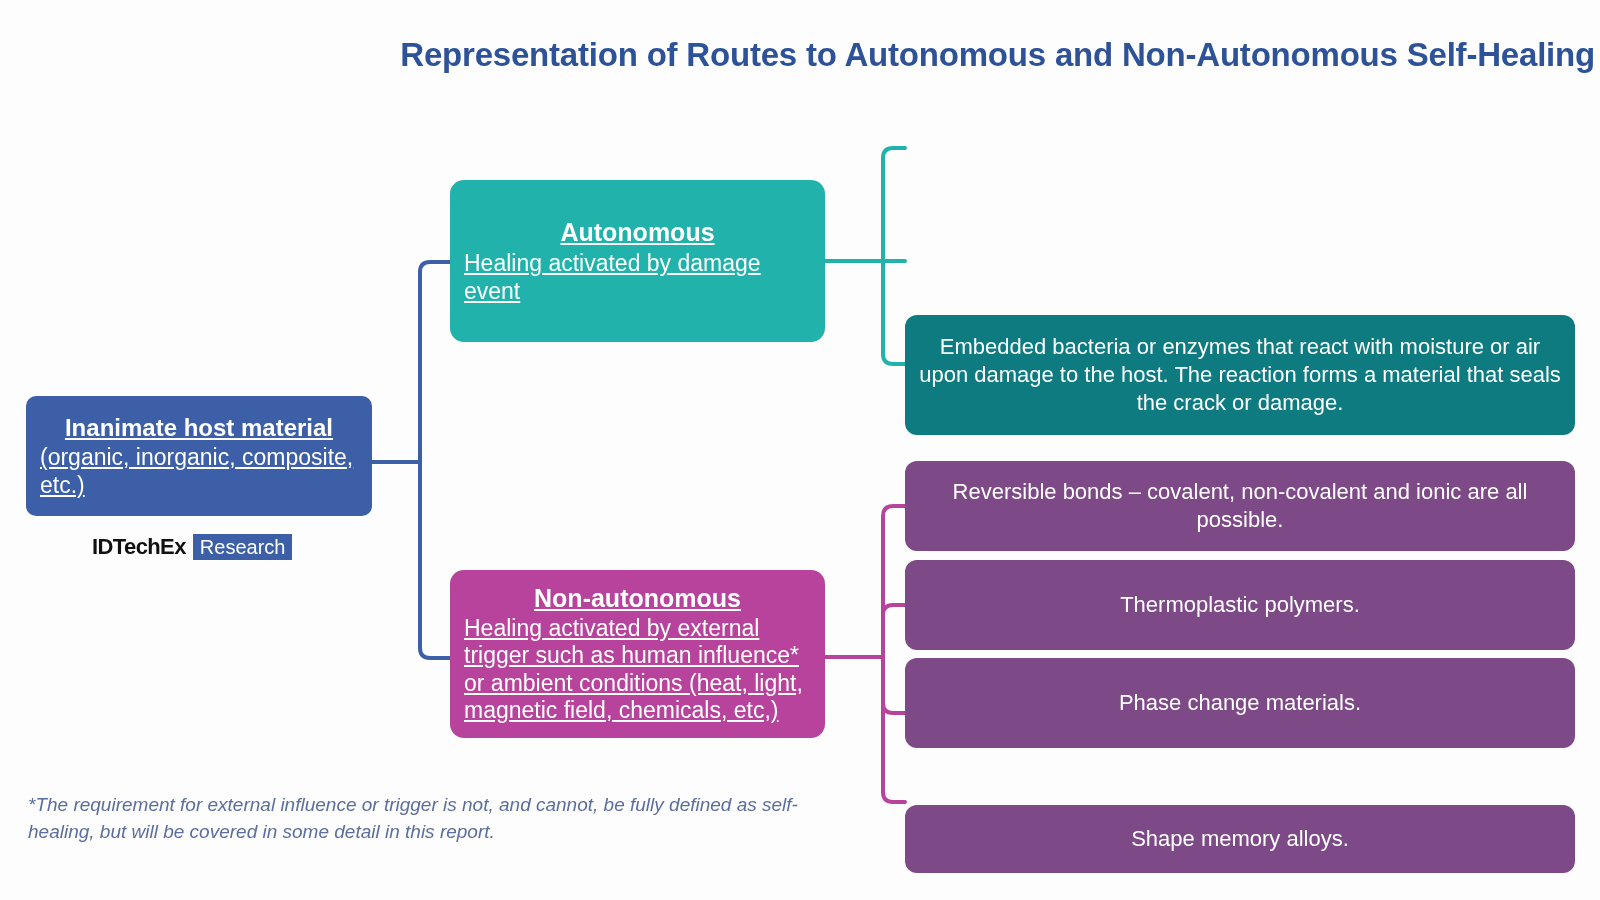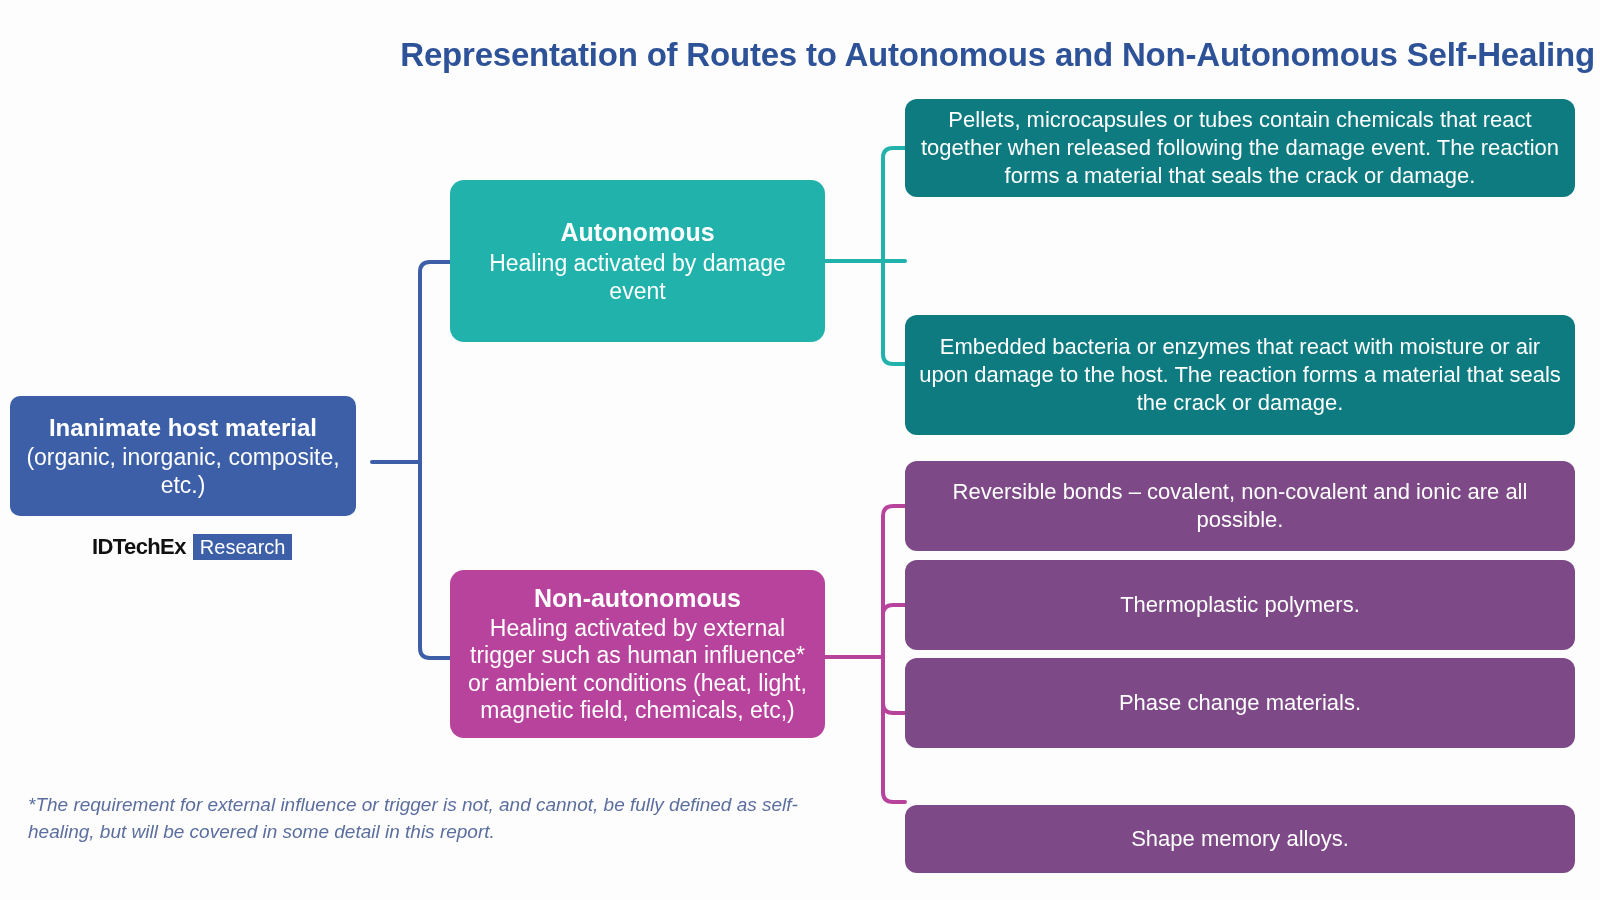--- a/index.html
+++ b/index.html
@@ -37,37 +37,37 @@
 
   
   .node {
     position: absolute;
     box-sizing: border-box;
     border-radius: 12px;
     display: flex;
     flex-direction: column;
     align-items: center;
     justify-content: center;
-    text-align: center;
     color: #ffffff;
     padding: 6px 14px;
     line-height: 1.22;
+    text-decoration: underline;
   }
   .node .node-title {
     font-weight: bold;
     display: block;
   }
   .node .node-sub {
     font-weight: normal;
     display: block;
   }
 
   
   .node-root {
-    left: 10px;
+    left: 26px;
     top: 396px;
     width: 346px;
     height: 120px;
     background: #3c5fa8;
     font-size: 23px;
     border-radius: 10px;
   }
   .node-root .node-title { font-size: 24px; margin-bottom: 1px; }
   .node-root .node-sub { font-size: 23px; }
 
@@ -212,21 +212,20 @@
   <div class="node node-autonomous">
     <span class="node-title">Autonomous</span>
     <span class="node-sub">Healing activated by damage event</span>
   </div>
 
   <div class="node node-nonautonomous">
     <span class="node-title">Non-autonomous</span>
     <span class="node-sub">Healing activated by external trigger such as human influence* or ambient conditions (heat, light, magnetic field, chemicals, etc,)</span>
   </div>
 
-  <div class="leaf leaf-teal leaf-a1">Pellets, microcapsules or tubes contain chemicals that react together when released following the damage event. The reaction forms a material that seals the crack or damage.</div>
   <div class="leaf leaf-teal leaf-a3">Embedded bacteria or enzymes that react with moisture or air upon damage to the host. The reaction forms a material that seals the crack or damage.</div>
 
   <div class="leaf leaf-purple leaf-n1">Reversible bonds – covalent, non-covalent and ionic are all possible.</div>
   <div class="leaf leaf-purple leaf-n2">Thermoplastic polymers.</div>
   <div class="leaf leaf-purple leaf-n3">Phase change materials.</div>
   <div class="leaf leaf-purple leaf-n4">Shape memory alloys.</div>
 
   <div class="logo">
     <span class="logo-word">IDTechEx</span>
     <span class="logo-tag">Research</span>

